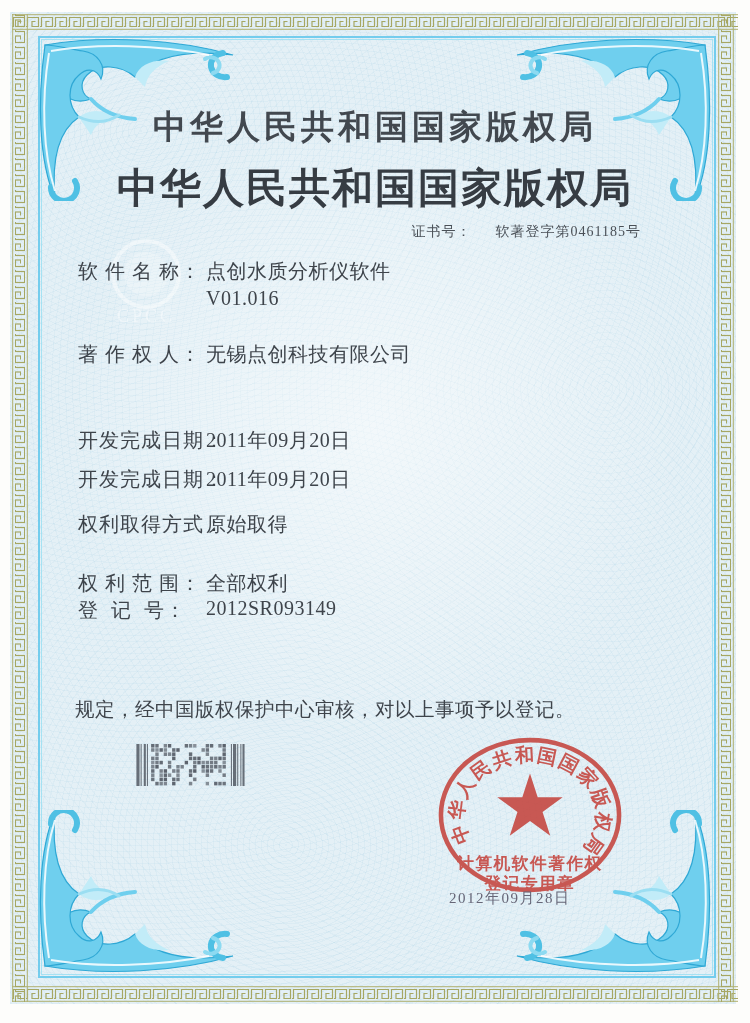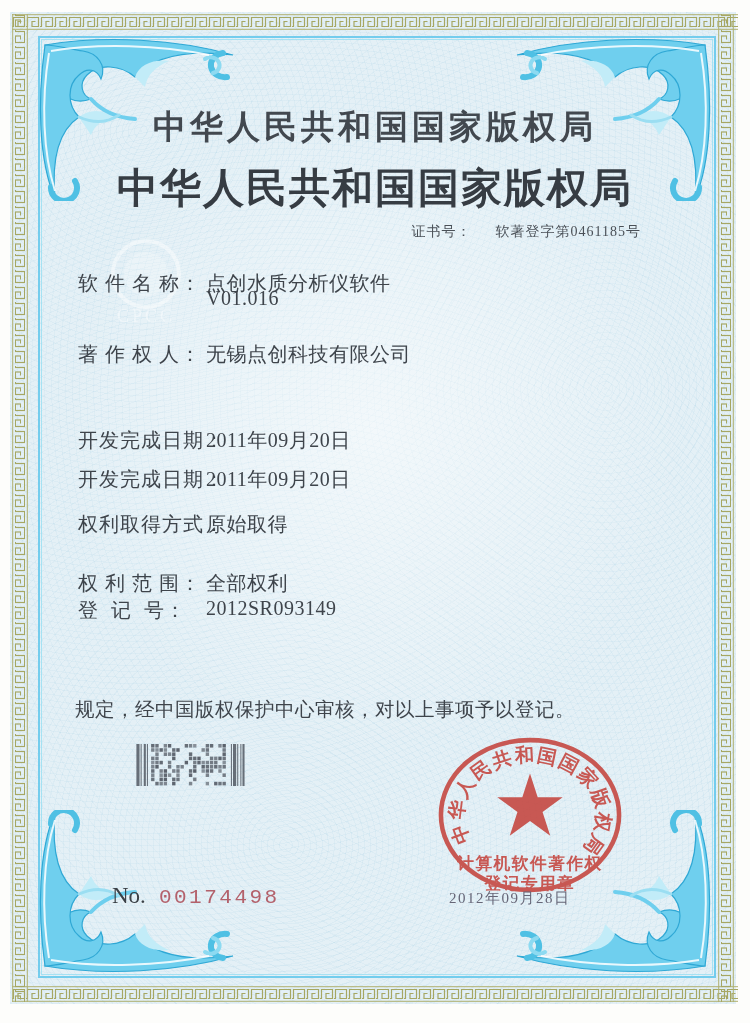--- a/index.html
+++ b/index.html
@@ -175,21 +175,21 @@
     <text x="50" y="90" text-anchor="middle" font-size="18" letter-spacing="3" fill="rgba(255,255,255,.85)">CPCC</text>
   </svg>
 
   <div class="title">中华人民共和国国家版权局</div>
   <div class="subtitle">中华人民共和国国家版权局</div>
 
   <div class="certno">
     <span>证书号：</span><span class="v">软著登字第0461185号</span>
   </div>
 
-  <div class="row" style="top:258px;margin-top:12px;">
+  <div class="row" style="top:258px;">
     <span class="lbl">软 件 名 称：</span>
     <span class="val">点创水质分析仪软件</span>
   </div>
   <div class="row" style="top:287px;">
     <span class="val">V01.016</span>
   </div>
   <div class="row" style="top:341px;text-align:center;">
     <span class="lbl">著 作 权 人：</span>
     <span class="val">无锡点创科技有限公司</span>
   </div>
@@ -331,17 +331,14 @@
     <polygon points="100,42 107.6,65.5 132.3,65.5 112.4,80 120,103.5 100,89 80,103.5 87.6,80 67.7,65.5 92.4,65.5" fill="#c5443d"></polygon>
     <text font-size="19" font-weight="700" fill="#c5443d" letter-spacing="2">
       <textPath href="#sealArc" startOffset="2">中华人民共和国国家版权局</textPath>
     </text>
     <text x="100" y="136" text-anchor="middle" font-size="16.5" font-weight="700" fill="#c5443d" letter-spacing="1.5">计算机软件著作权</text>
     <text x="100" y="156" text-anchor="middle" font-size="16.5" font-weight="700" fill="#c5443d" letter-spacing="1.5">登记专用章</text>
   </svg>
 
   <div class="issue-date">2012年09月28日</div>
 
-  <div class="serial">
-    <span>No.</span><span class="num">00174498</span>
-  </div>
 
 </div>
 
 </body></html>

